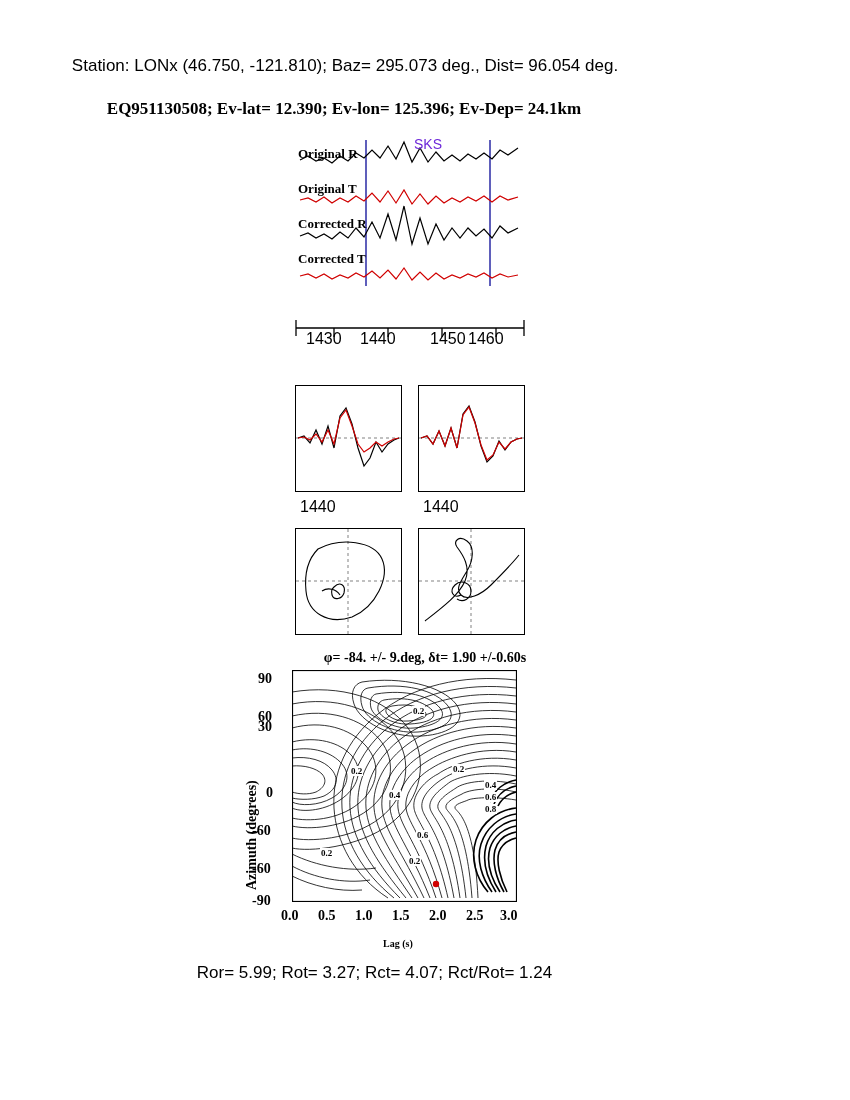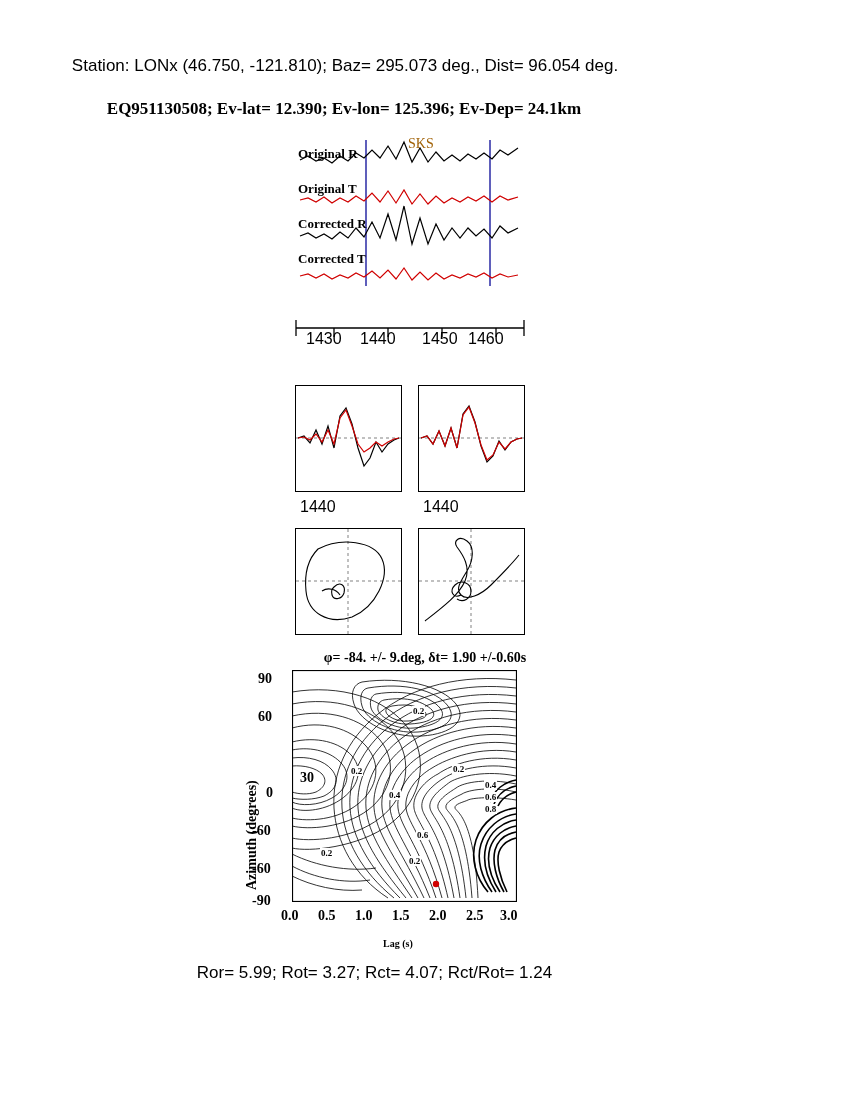--- a/index.html
+++ b/index.html
@@ -28,22 +28,22 @@
     top:650px;left:0;width:850px;text-align:center;
     font-size:14px;font-weight:bold;font-family:"Liberation Serif", serif;
   }
   
   #waveform-panel{top:128px;left:290px;width:240px;height:230px;}
   .wf-label{
     position:absolute;font-size:13px;font-weight:bold;
     font-family:"Liberation Serif", serif;white-space:nowrap;
   }
   .sks-label{
-    position:absolute;font-size:14px;color:#a16207;
-    font-family:Liberation Serif, serif;top:8px;left:118px;
+    position:absolute;font-size:14px;color:#6d28d9;
+    font-family:Liberation Sans, sans-serif;top:8px;left:124px;
   }
   
   #time-axis{top:305px;left:290px;width:240px;height:60px;}
   .axis-title{
     position:absolute;top:-4px;left:0;width:240px;text-align:center;
     font-size:14px;font-family:"Liberation Sans", sans-serif;
   }
   .tick-num{
     position:absolute;font-size:16px;top:25px;
     font-family:"Liberation Sans", sans-serif;
@@ -106,21 +106,21 @@
     <line x1="6" y1="11" x2="234" y2="11" stroke="#000" stroke-width="1.3"></line>
     <line x1="6" y1="3" x2="6" y2="19" stroke="#000" stroke-width="1.3"></line>
     <line x1="234" y1="3" x2="234" y2="19" stroke="#000" stroke-width="1.3"></line>
     <line x1="44" y1="11" x2="44" y2="20" stroke="#000" stroke-width="1.3"></line>
     <line x1="98" y1="11" x2="98" y2="20" stroke="#000" stroke-width="1.3"></line>
     <line x1="152" y1="11" x2="152" y2="20" stroke="#000" stroke-width="1.3"></line>
     <line x1="206" y1="11" x2="206" y2="20" stroke="#000" stroke-width="1.3"></line>
   </svg>
   <div class="tick-num" style="left:16px;">1430</div>
   <div class="tick-num" style="left:70px;">1440</div>
-  <div class="tick-num" style="left:132px;text-align:center;">1450</div>
+  <div class="tick-num" style="left:140px;text-align:center;">1450</div>
   <div class="tick-num" style="left:178px;">1460</div>
 </div>
 
 <div class="abs box" style="top:385px;left:295px;width:105px;height:105px;">
   <svg width="105" height="105" viewBox="0 0 105 105">
     <line x1="0" y1="52" x2="105" y2="52" stroke="#000" stroke-width="0.5" stroke-dasharray="3,3"></line>
     <polyline fill="none" stroke="#000" stroke-width="1.2" points="2,52 8,50 14,57 20,44 26,58 32,40 38,62 44,30 50,22 56,38 62,62 68,80 74,72 80,56 86,66 92,58 98,54 103,52"></polyline>
     <polyline fill="none" stroke="#d00000" stroke-width="1.2" points="2,52 8,51 14,54 20,48 26,56 32,44 38,58 44,32 50,24 56,40 62,58 68,66 74,62 80,56 86,60 92,56 98,53 103,52"></polyline>
   </svg>
 </div>
@@ -222,21 +222,21 @@
   <div class="contour-num" style="top:122px;left:192px;">0.6</div>
   <div class="contour-num" style="top:134px;left:192px;">0.8</div>
   <div class="contour-num" style="top:120px;left:96px;">0.4</div>
   <div class="contour-num" style="top:160px;left:124px;">0.6</div>
   <div class="contour-num" style="top:178px;left:28px;">0.2</div>
   <div class="contour-num" style="top:186px;left:116px;">0.2</div>
 </div>
 
 <div class="abs ax-num" style="top:671px;left:258px;">90</div>
 <div class="abs ax-num" style="top:709px;left:258px;">60</div>
-<div class="abs ax-num" style="top:770px;left:258px;margin-left:42px;">30</div>
+<div class="abs ax-num" style="top:719px;left:258px;">30</div>
 <div class="abs ax-num" style="top:785px;left:266px;">0</div>
 <div class="abs ax-num" style="top:823px;left:252px;">-60</div>
 <div class="abs ax-num" style="top:861px;left:252px;">-60</div>
 <div class="abs ax-num" style="top:893px;left:252px;">-90</div>
 
 <div class="ylab" style="top:890px;left:244px;">Azimuth (degrees)</div>
 
 <div class="abs ax-num" style="top:908px;left:281px;">0.0</div>
 <div class="abs ax-num" style="top:908px;left:318px;">0.5</div>
 <div class="abs ax-num" style="top:908px;left:355px;">1.0</div>

